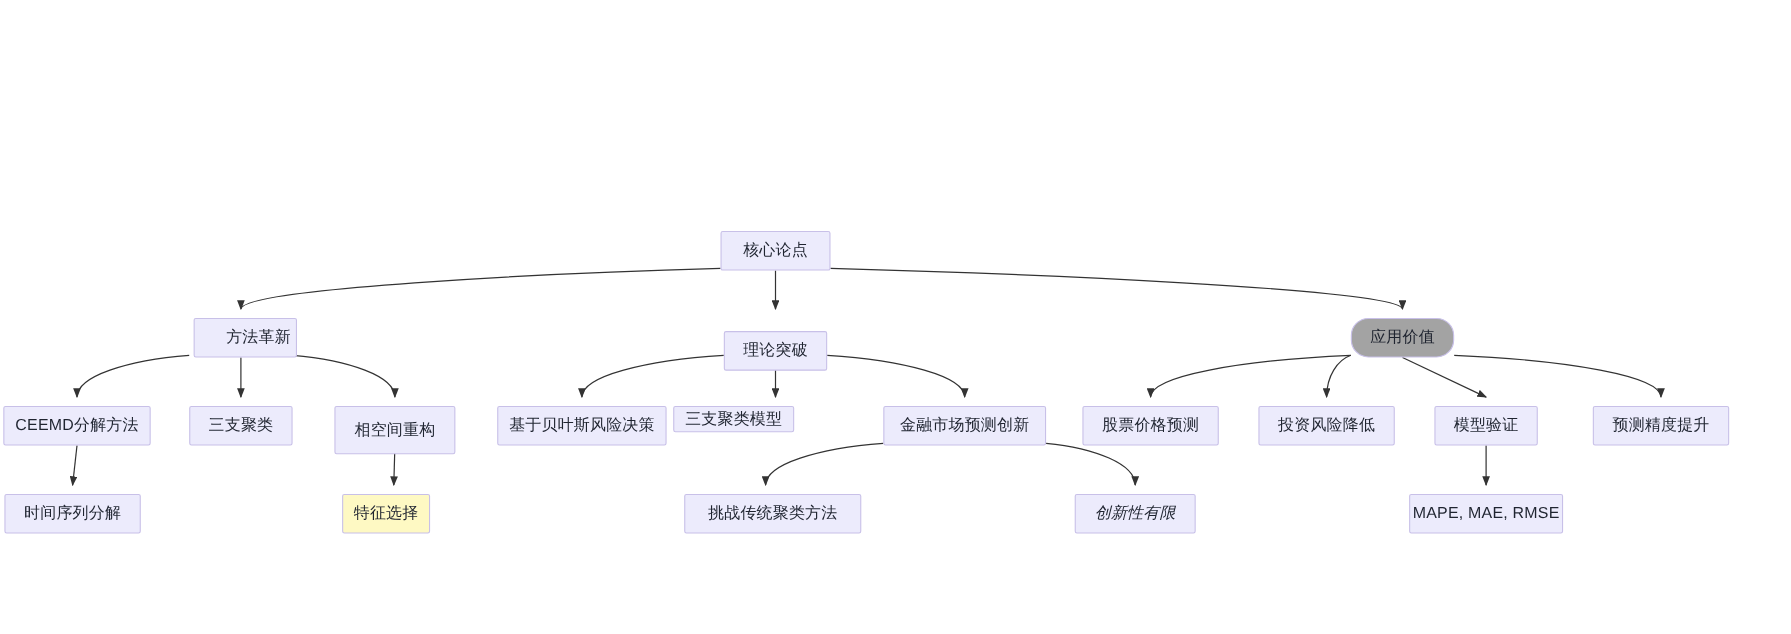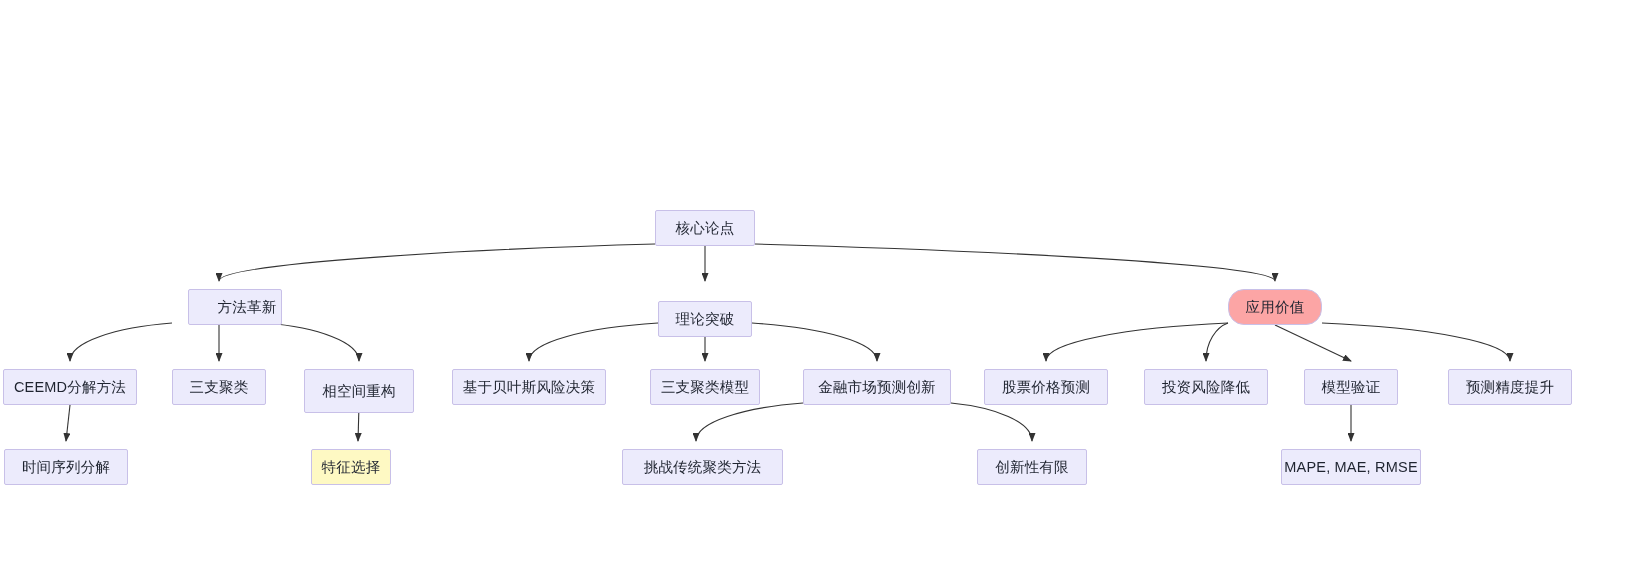--- a/index.html
+++ b/index.html
@@ -76,42 +76,42 @@
         <path d="M359,405 L358,441" fill="none" stroke="#333333" stroke-width="1.1" marker-end="url(#arrowhead)"></path>
         <path d="M803,403 C744.15,407.4 696,421.72 696,441" fill="none" stroke="#333333" stroke-width="1.1" marker-end="url(#arrowhead)"></path>
         <path d="M951,403 C995.55,407.4 1032,421.72 1032,441" fill="none" stroke="#333333" stroke-width="1.1" marker-end="url(#arrowhead)"></path>
         <path d="M1351,405 L1351,441" fill="none" stroke="#333333" stroke-width="1.1" marker-end="url(#arrowhead)"></path>
       </g>
   </svg>
   <div id="node-layer">
       <div class="node" style="left: 655px; top: 210px; width: 100px; height: 36px; background: rgb(236, 235, 252); border-color: rgb(200, 192, 232); color: rgb(31, 36, 48);">
         <span class="node-label">核心论点</span>
       </div>
-      <div class="node" style="left: 188px; top: 289px; width: 94px; height: 36px; background: rgb(236, 235, 252); border-color: rgb(200, 192, 232); color: rgb(31, 36, 48); padding-left: 24px;">
+      <div class="node" style="left: 176px; top: 289px; width: 94px; height: 36px; background: rgb(236, 235, 252); border-color: rgb(200, 192, 232); color: rgb(31, 36, 48); padding-left: 24px;">
         <span class="node-label">方法革新</span>
       </div>
       <div class="node" style="left: 658px; top: 289px; width: 94px; height: 36px; background: rgb(236, 235, 252); border-color: rgb(200, 192, 232); color: rgb(31, 36, 48); margin-top: 12px;">
         <span class="node-label">理论突破</span>
       </div>
-      <div class="node" style="left: 1228px; top: 289px; width: 94px; height: 36px; background: #fca5a5; border-color: rgb(200, 192, 232); color: rgb(31, 36, 48); border-radius: 16px;">
+      <div class="node" style="left: 1228px; top: 289px; width: 94px; height: 36px; background: #a3a3a3; border-color: rgb(200, 192, 232); color: rgb(31, 36, 48); border-radius: 16px;">
         <span class="node-label">应用价值</span>
       </div>
       <div class="node" style="left: 3px; top: 369px; width: 134px; height: 36px; background: rgb(236, 235, 252); border-color: rgb(200, 192, 232); color: rgb(31, 36, 48);">
         <span class="node-label">CEEMD分解方法</span>
       </div>
       <div class="node" style="left: 172px; top: 369px; width: 94px; height: 36px; background: rgb(236, 235, 252); border-color: rgb(200, 192, 232); color: rgb(31, 36, 48);">
         <span class="node-label">三支聚类</span>
       </div>
       <div class="node" style="left: 304px; top: 369px; width: 110px; height: 44px; background: rgb(236, 235, 252); border-color: rgb(200, 192, 232); color: rgb(31, 36, 48);">
         <span class="node-label">相空间重构</span>
       </div>
       <div class="node" style="left: 452px; top: 369px; width: 154px; height: 36px; background: rgb(236, 235, 252); border-color: rgb(200, 192, 232); color: rgb(31, 36, 48);">
         <span class="node-label">基于贝叶斯风险决策</span>
       </div>
-      <div class="node" style="left: 650px; top: 369px; width: 110px; height: 36px; background: rgb(236, 235, 252); border-color: rgb(200, 192, 232); color: rgb(31, 36, 48); justify-content: center;">
+      <div class="node" style="left: 612px; top: 369px; width: 110px; height: 24px; background: rgb(236, 235, 252); border-color: rgb(200, 192, 232); color: rgb(31, 36, 48); justify-content: center;">
         <span class="node-label">三支聚类模型</span>
       </div>
       <div class="node" style="left: 803px; top: 369px; width: 148px; height: 36px; background: rgb(236, 235, 252); border-color: rgb(200, 192, 232); color: rgb(31, 36, 48);">
         <span class="node-label">金融市场预测创新</span>
       </div>
       <div class="node" style="left: 984px; top: 369px; width: 124px; height: 36px; background: rgb(236, 235, 252); border-color: rgb(200, 192, 232); color: rgb(31, 36, 48);">
         <span class="node-label">股票价格预测</span>
       </div>
       <div class="node" style="left: 1144px; top: 369px; width: 124px; height: 36px; background: rgb(236, 235, 252); border-color: rgb(200, 192, 232); color: rgb(31, 36, 48);">
         <span class="node-label">投资风险降低</span>
@@ -124,20 +124,20 @@
       </div>
       <div class="node" style="left: 4px; top: 449px; width: 124px; height: 36px; background: rgb(236, 235, 252); border-color: rgb(200, 192, 232); color: rgb(31, 36, 48);">
         <span class="node-label">时间序列分解</span>
       </div>
       <div class="node" style="left: 311px; top: 449px; width: 80px; height: 36px; background: #fef9c3; border-color: rgb(200, 192, 232); color: rgb(31, 36, 48);">
         <span class="node-label">特征选择</span>
       </div>
       <div class="node" style="left: 622px; top: 449px; width: 161px; height: 36px; background: rgb(236, 235, 252); border-color: rgb(200, 192, 232); color: rgb(31, 36, 48);">
         <span class="node-label">挑战传统聚类方法</span>
       </div>
-      <div class="node" style="left: 977px; top: 449px; width: 110px; height: 36px; background: rgb(236, 235, 252); border-color: rgb(200, 192, 232); color: rgb(31, 36, 48);">
+      <div class="node" style="left: 977px; top: 449px; width: 110px; height: 36px; background: rgb(236, 235, 252); border-color: rgb(200, 192, 232); color: rgb(31, 36, 48); font-style: italic;">
         <span class="node-label">创新性有限</span>
       </div>
       <div class="node" style="left: 1281px; top: 449px; width: 140px; height: 36px; background: rgb(236, 235, 252); border-color: rgb(200, 192, 232); color: rgb(31, 36, 48); justify-content: center;">
         <span class="node-label">MAPE, MAE, RMSE</span>
       </div>
     </div>
 </div>
 
 </body></html>

